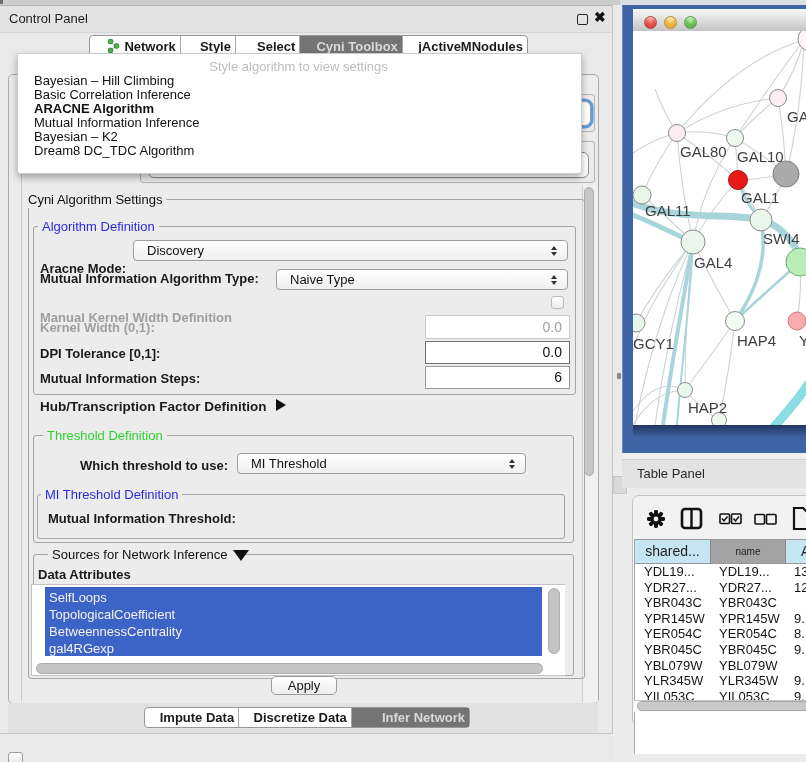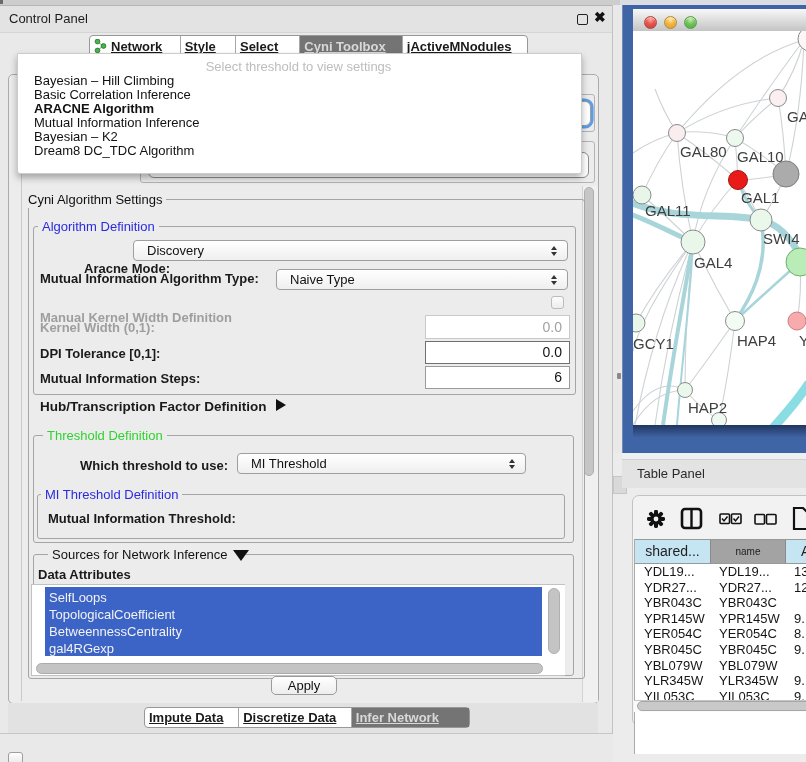--- a/index.html
+++ b/index.html
@@ -9,21 +9,21 @@
   .grp{position:absolute;border:1px solid #a5a5a5;border-radius:3px;}
   .glab{position:absolute;top:-8px;background:#ececec;padding:0 4px;font-size:13px;line-height:16px;white-space:nowrap;}
   .lab{position:absolute;font-size:13px;font-weight:bold;color:#1a1a1a;white-space:nowrap;}
   .combo{position:absolute;border:1px solid #9e9e9e;border-radius:4px;background:linear-gradient(#ffffff,#efefef);font-size:13px;color:#111;}
   .combo .ct{position:absolute;left:13px;top:2px;}
   .spin{position:absolute;right:9px;top:50%;width:7px;height:14px;margin-top:-7px;}
   .spin:before{content:"";position:absolute;left:0;top:2px;border-left:3px solid transparent;border-right:3px solid transparent;border-bottom:4px solid #333;}
   .spin:after{content:"";position:absolute;left:0;bottom:2px;border-left:3px solid transparent;border-right:3px solid transparent;border-top:4px solid #333;}
   .tf{position:absolute;background:#fff;border:1px solid #bdbdbd;font-size:14px;color:#111;text-align:right;padding:0 7px 0 0;}
   .seg{position:absolute;background:#fff;border:1px solid #989898;border-radius:4px;display:flex;font-size:13px;font-weight:bold;color:#1a1a1a;}
-  .seg .s{display:flex;align-items:center;justify-content:flex-start;border-right:1px solid #a8a8a8;padding:4px;text-decoration:underline;}
+  .seg .s{display:flex;align-items:center;justify-content:flex-end;border-right:1px solid #a8a8a8;padding:4px;}
   .seg .s:last-child{border-right:none;}
   .seg .sel{background:#747474;color:#d9d9d9;}
   .row{position:absolute;left:0;width:172px;height:15.6px;font-size:13px;color:#161616;line-height:15.6px;}
   .row .c1{position:absolute;left:9px;}
   .row .c2{position:absolute;left:84px;}
   .row .c3{position:absolute;left:159px;}
 </style>
 </head>
 <body>
 <div id="stage">
@@ -66,21 +66,21 @@
   <div class="abs" style="left:140px;top:141px;width:453px;height:40px;border:1px solid #b3b3b3;border-radius:3px;"></div>
   <div class="abs" style="left:148px;top:152px;width:439px;height:24px;border-radius:6px;background:#fff;border:1px solid #8d8d8d;"></div>
 
   <div class="grp" style="left:28px;top:199px;width:555px;height:478px;">
     <span class="glab" style="left:-5px;font-size:13px;color:#111;">Cyni Algorithm Settings</span>
   </div>
 
   <div class="grp" style="left:33px;top:226px;width:541px;height:167px;">
     <span class="glab" style="left:4px;color:#2a2ae0;">Algorithm Definition</span>
   </div>
-  <div class="lab" style="left:40px;top:261px;margin-left:44px;">Aracne Mode:</div>
+  <div class="lab" style="left:40px;top:261px;">Aracne Mode:</div>
   <div class="combo" style="left:133px;top:240px;width:433px;height:19px;">
       <span class="ct">Discovery</span>
       <span class="spin"></span>
     </div>
   <div class="lab" style="left:40px;top:271px;">Mutual Information Algorithm Type:</div>
   <div class="combo" style="left:276px;top:269px;width:290px;height:19px;">
       <span class="ct">Naive Type</span>
       <span class="spin"></span>
     </div>
   <div class="lab" style="left:40px;top:310px;color:#9e9e9e;">Manual Kernel Width Definition</div>
@@ -129,21 +129,21 @@
     <div class="s" style="width:92px;">Impute Data</div>
     <div class="s" style="width:112px;">Discretize Data</div>
     <div class="s sel" style="width:118px;">Infer Network</div>
   </div>
 
   <div class="abs" style="left:8px;top:752px;width:13px;height:12px;border:1px solid #9e9e9e;border-radius:3px;background:linear-gradient(#ffffff,#e6e6e6);"></div>
 
   <div class="abs" style="left:617px;top:373px;width:4px;height:6px;background:#8a8a8a;border-radius:1px;"></div>
 
   <div class="abs" style="left:17px;top:53px;width:563px;height:119px;background:#fff;border:1px solid #cccccc;border-radius:0 0 3px 3px;box-shadow:0 4px 7px rgba(0,0,0,0.3);z-index:30;"></div>
-  <div class="abs" style="left:17px;top:59px;width:563px;text-align:center;font-size:13px;color:#bdbdbd;z-index:31;">Select threshold to view settings</div>
+  <div class="abs" style="left:17px;top:59px;width:563px;text-align:center;font-size:13px;color:#bdbdbd;z-index:31;">Style algorithm to view settings</div>
   <div class="abs" style="left:19px;top:74px;font-size:13px;color:#111;line-height:14px;z-index:31;padding-left:15px;">Bayesian – Hill Climbing<br>Basic Correlation Inference<br><b>ARACNE Algorithm</b><br>Mutual Information Inference<br>Bayesian – K2<br>Dream8 DC_TDC Algorithm</div>
 
   <div class="abs" style="left:622px;top:5px;width:184px;height:448px;background:#4065a7;border-left:1px solid #7389b3;"></div>
   <div class="abs" style="left:633px;top:9px;width:173px;height:22px;background:linear-gradient(#f8f8f8,#c4c4c4);border-bottom:1px solid #8d8d8d;"></div>
   <div class="abs" style="left:644px;top:16px;width:11px;height:11px;border-radius:50%;background:radial-gradient(circle at 50% 25%,#fca9a2 0%,#e8524a 45%,#ce3b33 100%);border:1px solid #a34a44;box-shadow:inset 0 1px 1px rgba(255,255,255,.6);"></div>
   <div class="abs" style="left:664px;top:16px;width:11px;height:11px;border-radius:50%;background:radial-gradient(circle at 50% 25%,#ffe9a8 0%,#f3b43e 45%,#daa02a 100%);border:1px solid #b08b3a;box-shadow:inset 0 1px 1px rgba(255,255,255,.6);"></div>
   <div class="abs" style="left:684px;top:16px;width:11px;height:11px;border-radius:50%;background:radial-gradient(circle at 50% 25%,#c8ecb0 0%,#6dc357 45%,#53a841 100%);border:1px solid #5c9a50;box-shadow:inset 0 1px 1px rgba(255,255,255,.6);"></div>
   <div class="abs" style="left:633px;top:31px;width:173px;height:394px;background:#fff;overflow:hidden;" id="netcanvas">
     <svg width="173" height="394" viewBox="0 0 173 394" style="position:absolute;left:0;top:0;">
       <g fill="none" stroke="#cdd2d5" stroke-width="1.1">

